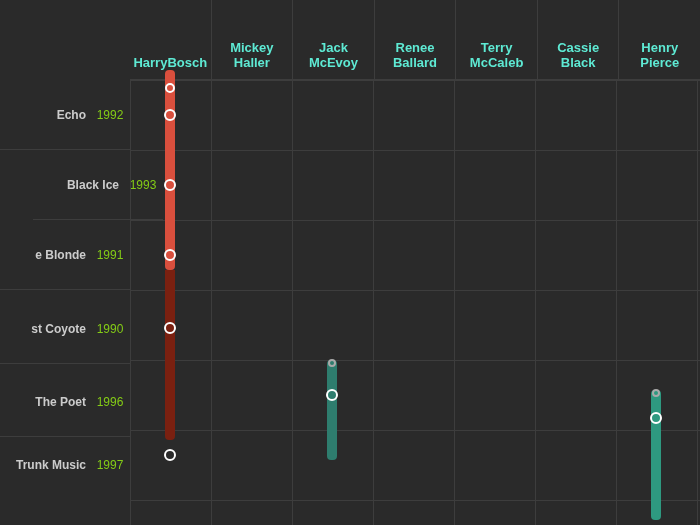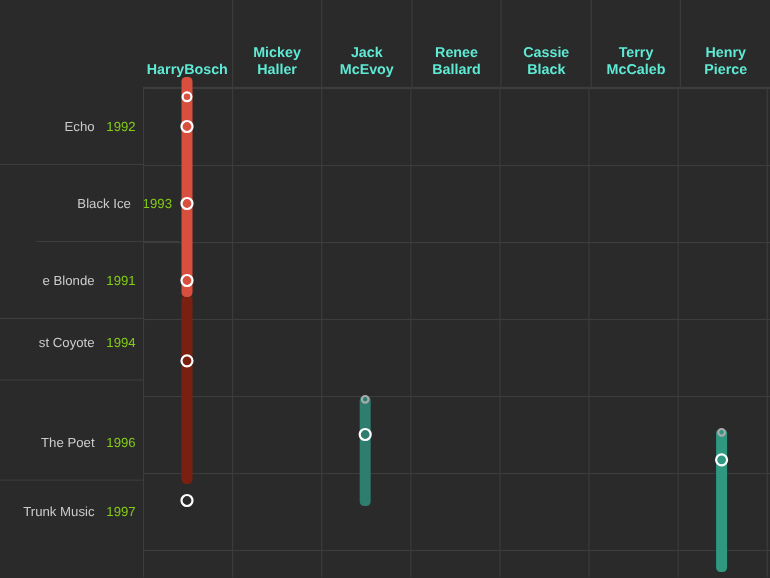--- a/index.html
+++ b/index.html
@@ -78,21 +78,21 @@
       align-items: center;
       border-bottom: 1px solid #3d3d3d;
     }
 
     .row-book-title {
       font-size: 12px;
       color: #cccccc;
       text-align: right;
       padding-right: 4px;
       flex: 1;
-      font-weight: 400;
+      font-weight: 700;
     }
 
     .row-year {
       font-size: 12px;
       color: #84cc16;
       width: 40px;
       text-align: center;
     }
 
     
@@ -124,46 +124,46 @@
     <div class="col-header">
       <span>Mickey<br>Haller</span>
     </div>
     <div class="col-header">
       <span>Jack<br>McEvoy</span>
     </div>
     <div class="col-header">
       <span>Renee<br>Ballard</span>
     </div>
     <div class="col-header">
+      <span>Terry<br>McCaleb</span>
+    </div>
+    <div class="col-header">
       <span>Cassie<br>Black</span>
-    </div>
-    <div class="col-header">
-      <span>Terry<br>McCaleb</span>
     </div>
     <div class="col-header" style="border-right: none; justify-content: center;">
       <span>Henry<br>Pierce</span>
     </div>
   </div>
 
   <div class="row-labels">
     <div class="row" style="top: 0px;">
       <span class="row-book-title">Echo</span>
       <span class="row-year">1992</span>
     </div>
     <div class="row" style="top: 70px; margin-left: 33px;">
       <span class="row-book-title">Black Ice</span>
       <span class="row-year">1993</span>
     </div>
     <div class="row" style="top: 140px;">
       <span class="row-book-title">e Blonde</span>
       <span class="row-year">1991</span>
     </div>
-    <div class="row" style="top: 196px; padding-left: 16px;">
+    <div class="row" style="top: 214px; padding-left: 16px;">
       <span class="row-book-title">st Coyote</span>
-      <span class="row-year">1994</span>
+      <span class="row-year">1990</span>
     </div>
     <div class="row" style="top: 287px;">
       <span class="row-book-title">The Poet</span>
       <span class="row-year">1996</span>
     </div>
     <div class="row" style="top: 350px; border-bottom: none;">
       <span class="row-book-title">Trunk Music</span>
       <span class="row-year">1997</span>
     </div>
   </div>

